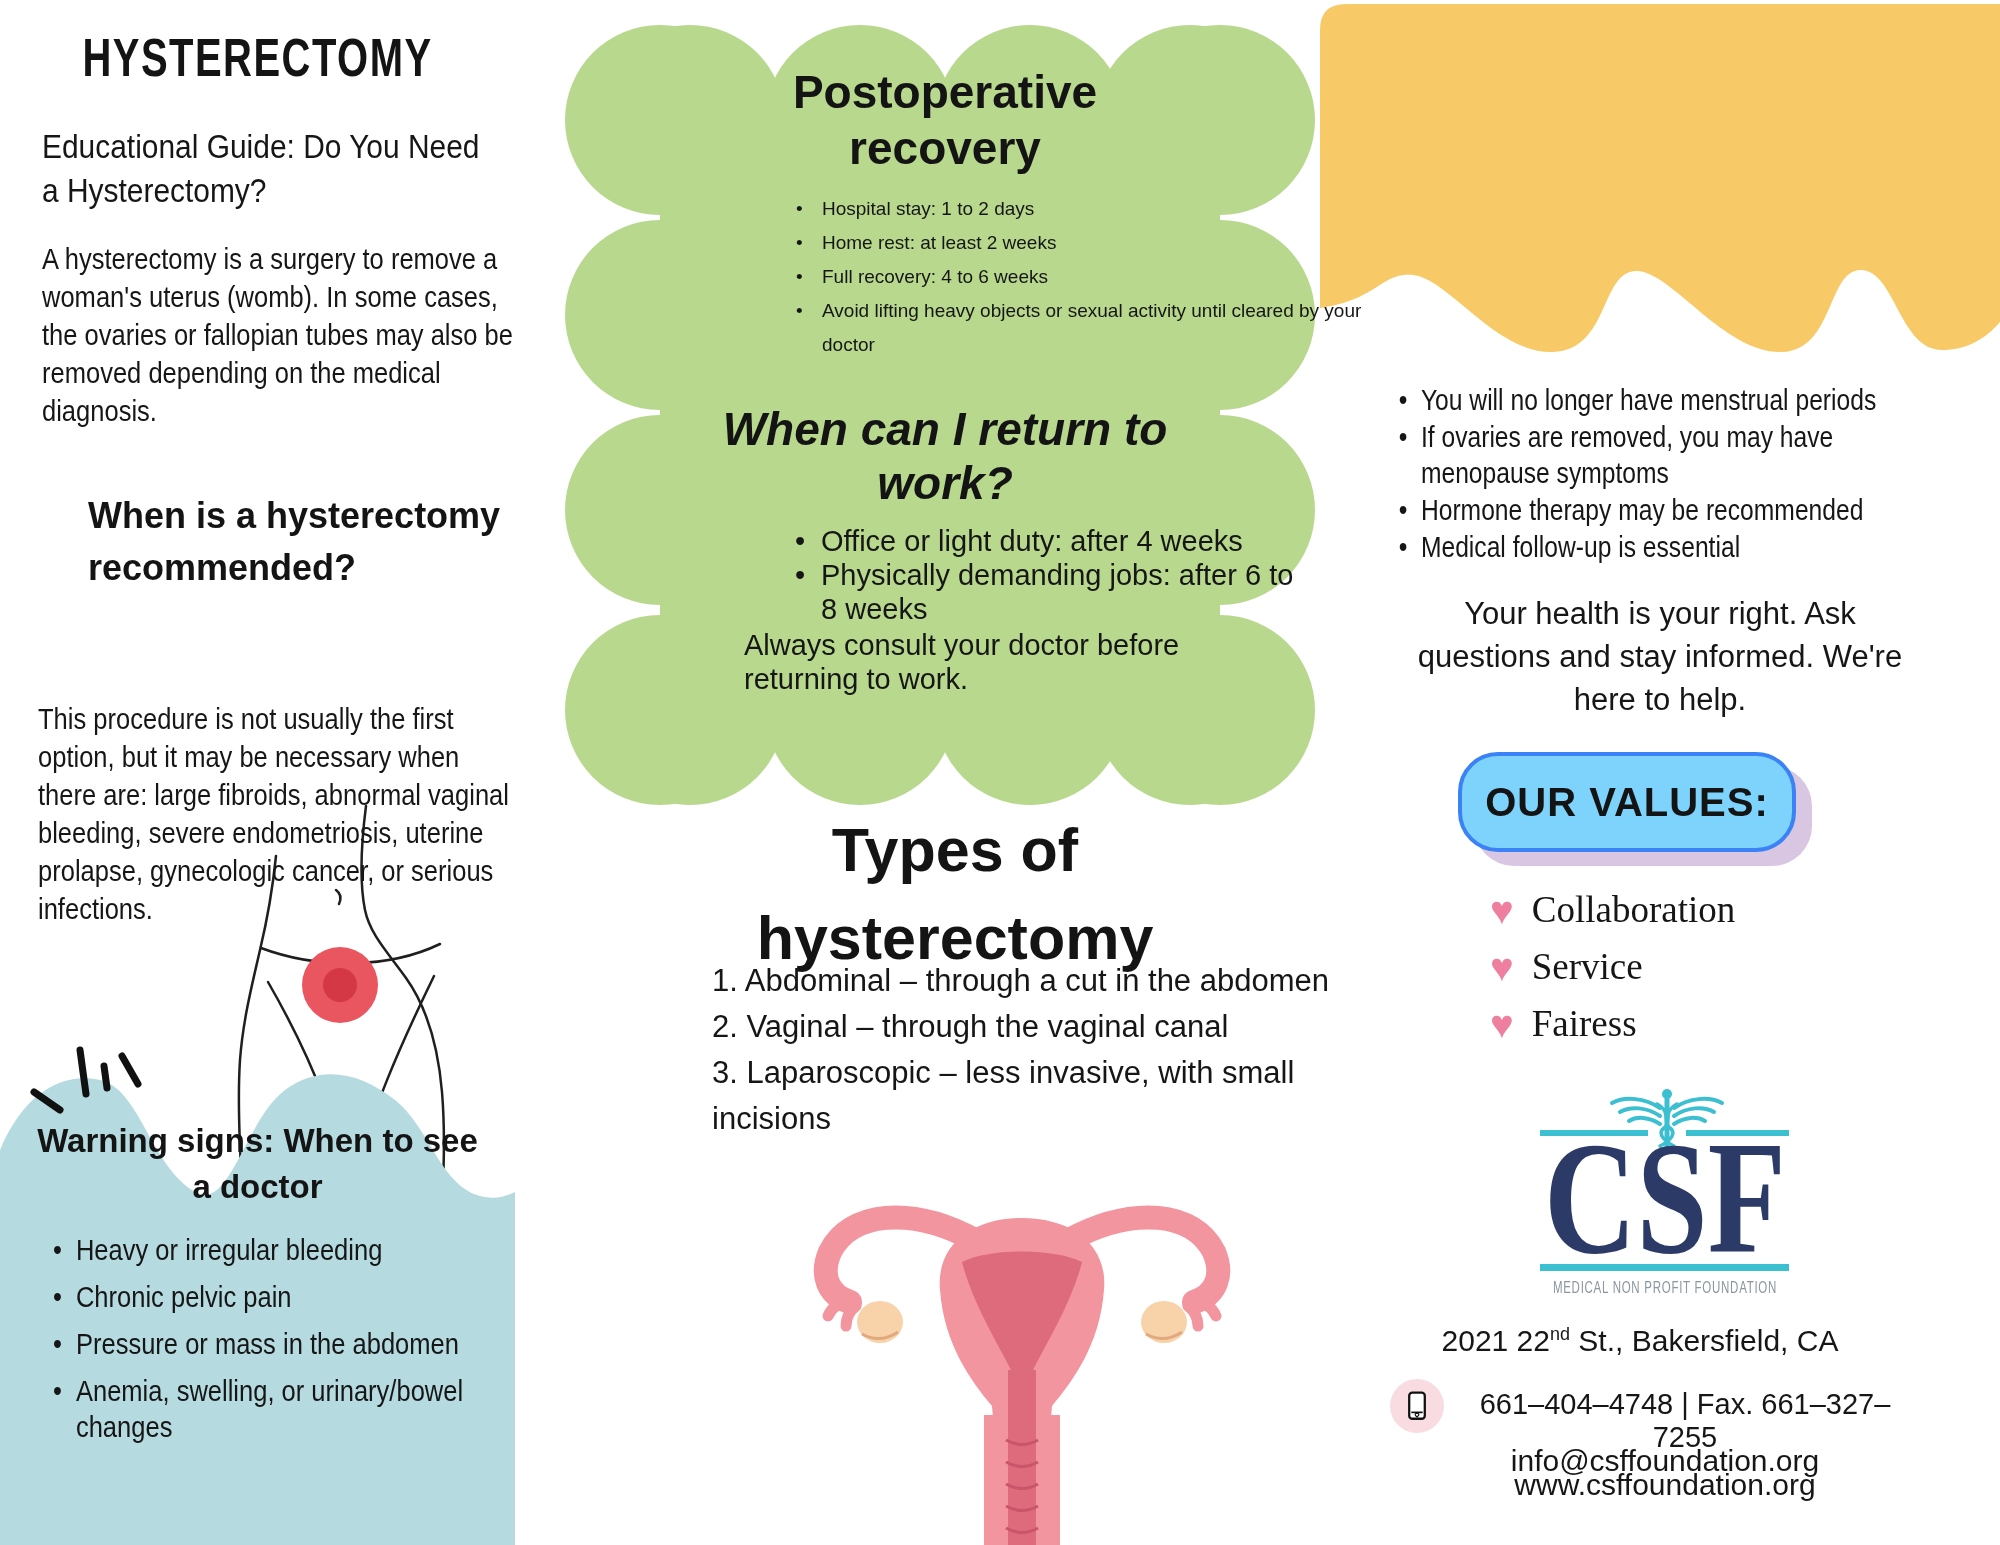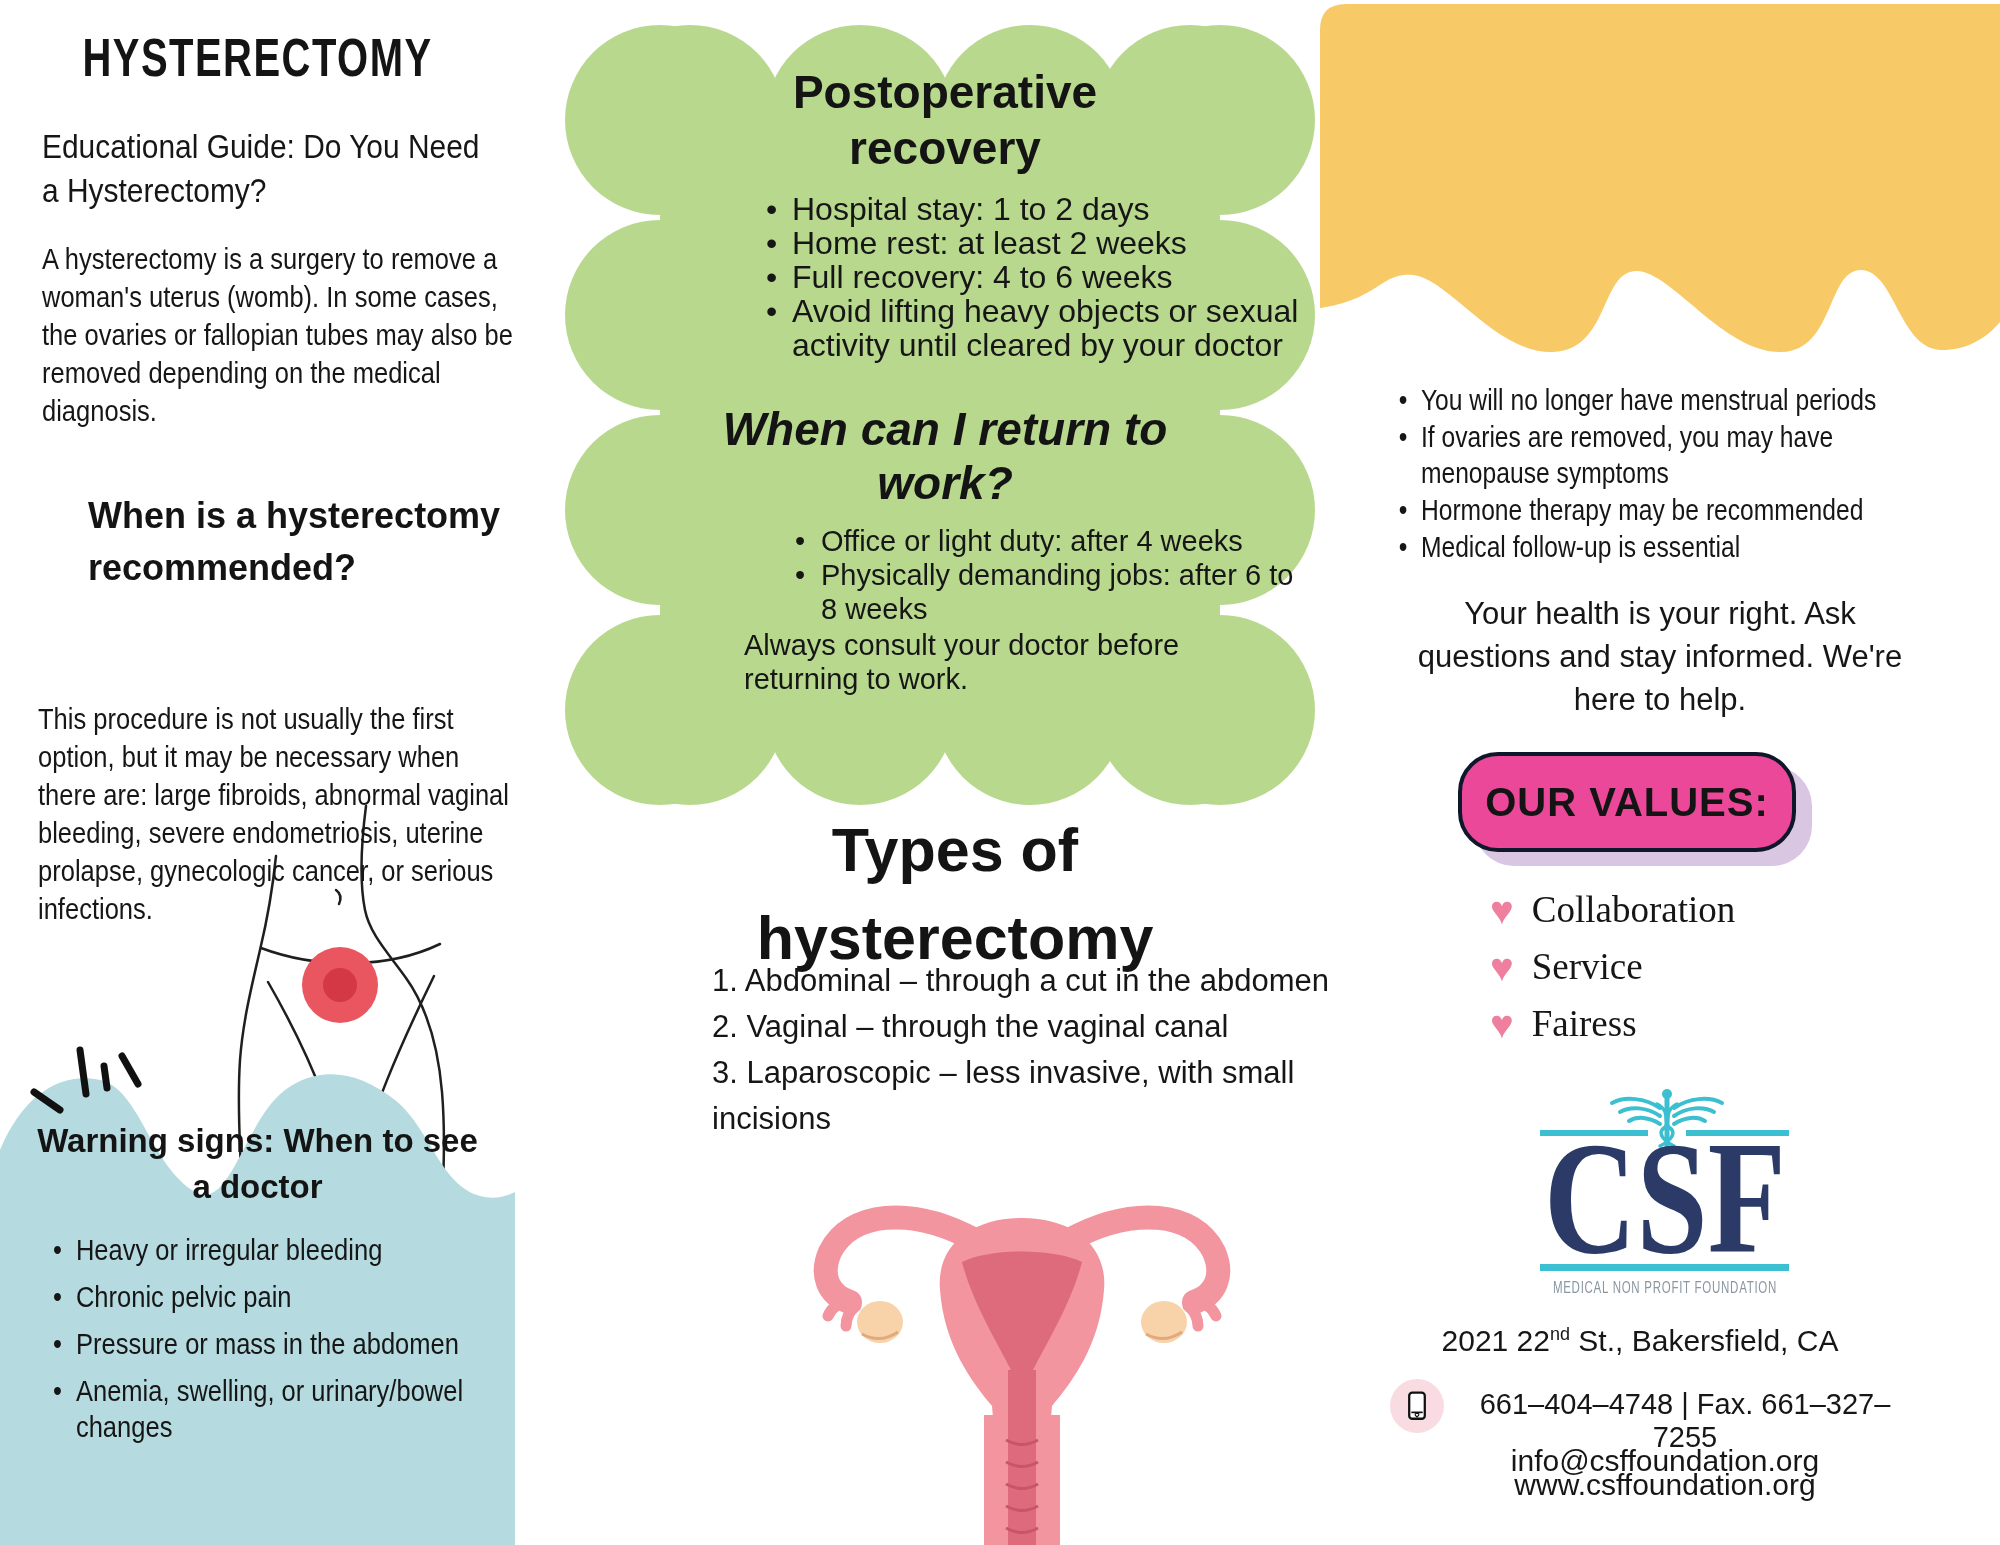--- a/index.html
+++ b/index.html
@@ -19,32 +19,32 @@
       transform:scaleX(0.74);transform-origin:50% 0;}
   .subtitle{left:42px;top:124px;width:525px;font-size:34px;line-height:44px;}
   .intro{left:42px;top:240px;width:545px;font-size:29px;line-height:38px;}
   .when-h{left:88px;top:490px;width:450px;font-size:36px;line-height:52px;}
   .when-text{left:38px;top:700px;width:545px;font-size:29px;line-height:38px;}
   .warn-h{left:25px;top:1118px;width:465px;font-size:33px;line-height:46px;}
   .warn-list{left:46px;top:1232px;width:510px;font-size:29px;line-height:36px;}
   .warn-list li{margin-bottom:11px;}
   
   .postop-h{left:715px;top:64px;width:460px;font-size:46px;line-height:56px;}
-  .postop-list{left:758px;top:192px;width:590px;font-size:32px;line-height:34px;}
+  .postop-list{left:788px;top:192px;width:590px;font-size:19px;line-height:34px;}
   .return-h{left:715px;top:402px;width:460px;font-size:46px;line-height:54px;font-style:italic;}
   .return-list{left:787px;top:524px;width:511px;font-size:29px;line-height:34px;}
   .return-note{left:744px;top:628px;width:545px;font-size:29px;line-height:34px;}
   .types-h{left:745px;top:806px;width:420px;font-size:61px;line-height:88px;}
   .types-list{left:712px;top:958px;width:640px;font-size:31px;line-height:46px;}
   
   .facts-h{left:1430px;top:72px;width:460px;font-size:44px;line-height:52px;}
   .facts-list{left:1392px;top:382px;width:641px;font-size:29px;line-height:36px;}
   .facts-list li{margin-bottom:1px;}
   .message{left:1400px;top:592px;width:520px;font-size:31px;line-height:43px;}
-  .values-box{left:1458px;top:752px;width:330px;height:92px;background:#ec4899;border:4px solid #0f172a;
+  .values-box{left:1458px;top:752px;width:330px;height:92px;background:#7dd3fc;border:4px solid #3b82f6;
       border-radius:40px;box-shadow:16px 14px 0 0 #d9c6e2;display:flex;align-items:center;justify-content:center;}
   .values-box h3{font-size:40px;letter-spacing:1px;}
   .values-list{left:1490px;top:888px;width:420px;}
   .values-list li{display:flex;align-items:center;margin-bottom:14px;}
   .heart{color:#ee7f9e;font-size:40px;margin-right:18px;line-height:1;}
   .value-label{font-size:37px;font-family:Liberation Serif, serif;}
   .csf{left:1490px;top:1126px;width:350px;text-align:center;font-family:"Liberation Serif",serif;
       font-weight:bold;font-size:160px;line-height:145px;color:#2b3a66;transform:scaleX(0.8);transform-origin:50% 0;}
   .medical{left:1490px;top:1279px;width:350px;text-align:center;font-size:16px;letter-spacing:1px;
       color:#8a96a0;transform:scaleX(0.72);transform-origin:50% 0;}

